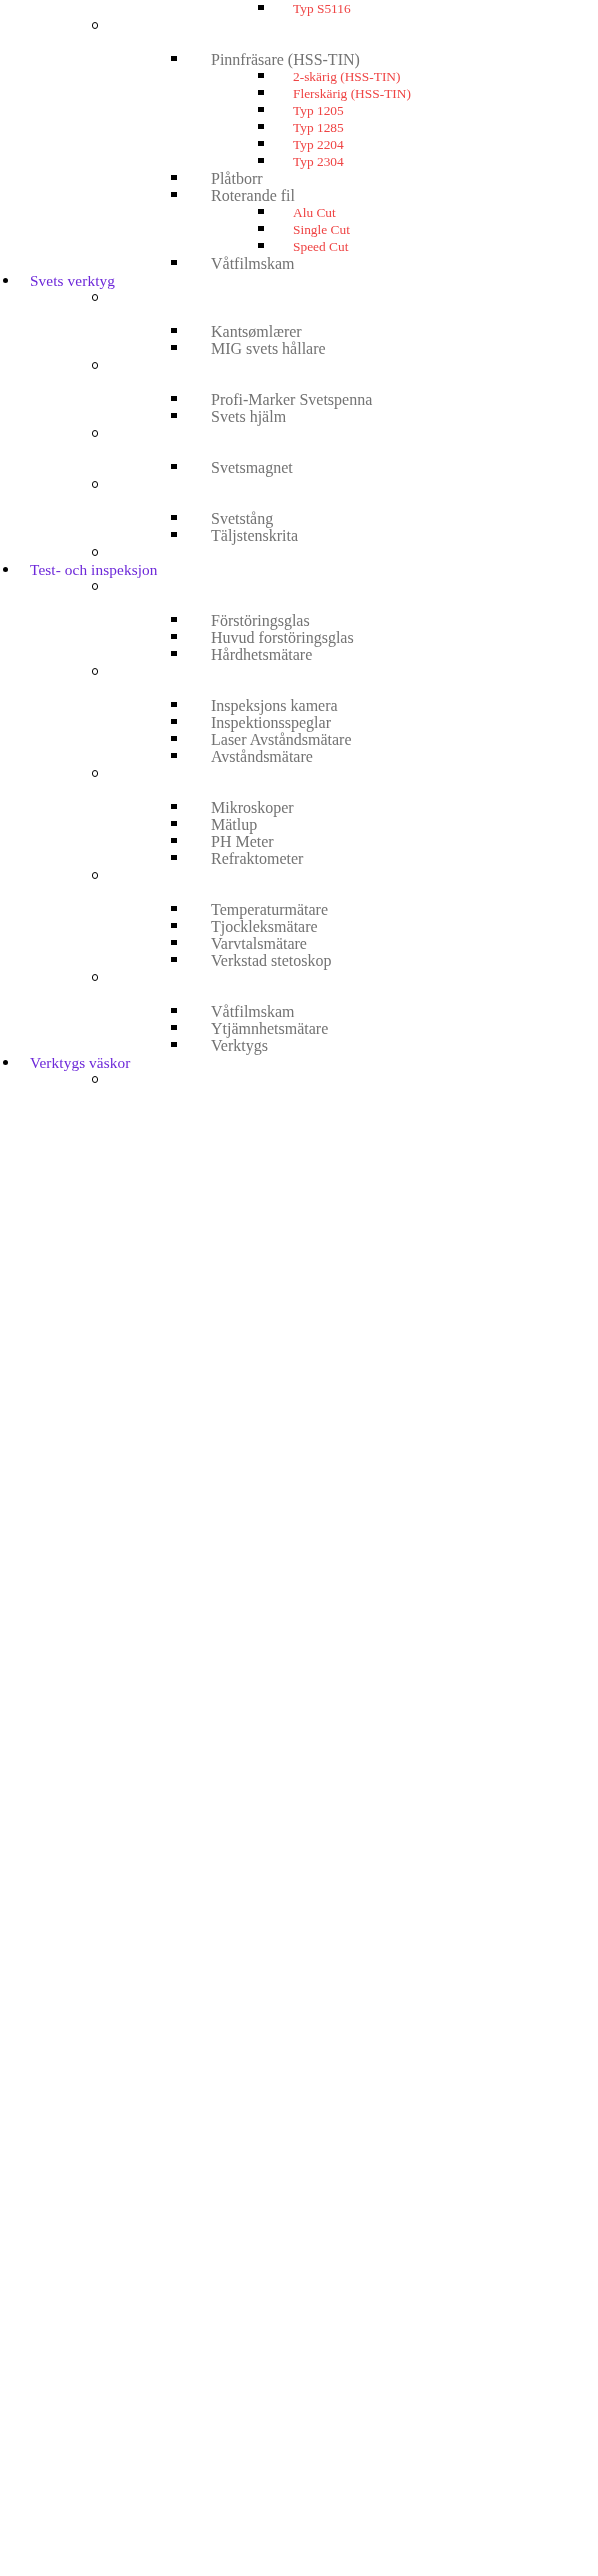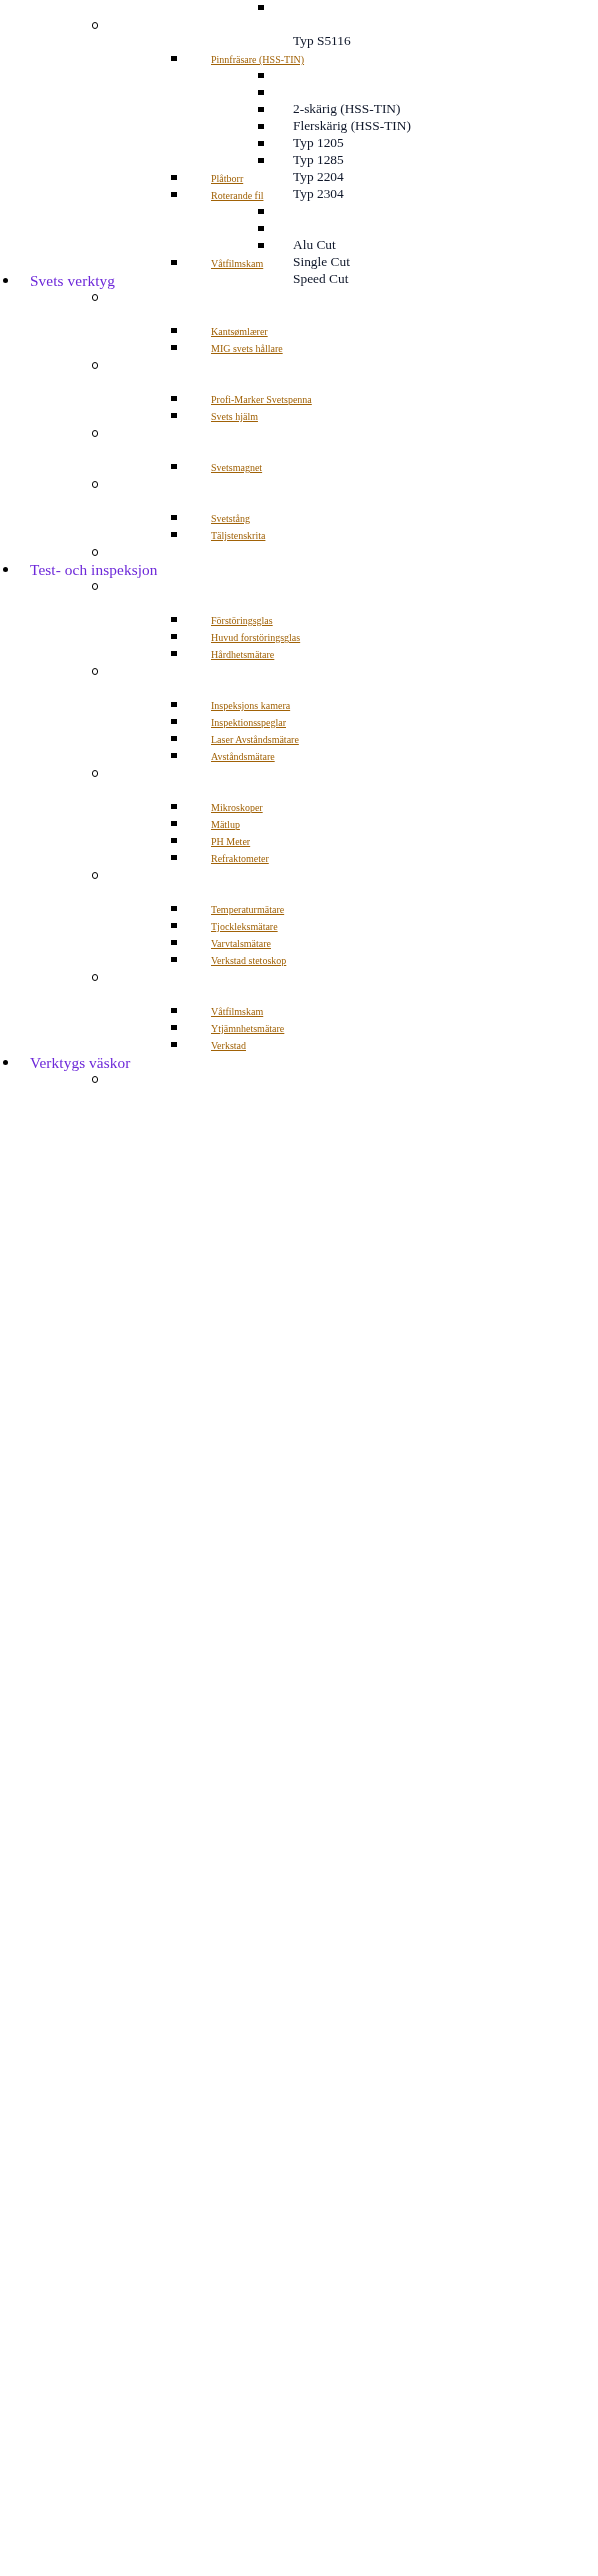--- a/index.html
+++ b/index.html
@@ -67,37 +67,35 @@
 
   
   .lvl3 .bullet {
     left: 171px;
     top: -0.6px;
     font-size: 9.4px;
   }
   .lvl3 .lbl {
     position: absolute;
     left: 211px;
-    font-size: 10px;
-    color: #a16207;
-    text-decoration: underline;
+    font-size: 16px;
+    color: #737373;
   }
 
   
   .lvl4 .bullet {
     left: 258px;
     top: -0.6px;
     font-size: 9.4px;
   }
   .lvl4 .lbl {
     position: absolute;
     left: 293px;
     font-size: 13.4px;
-    color: #0f172a;
-    margin-top: 32px;
+    color: #ef4444;
   }
 
   
   .spacer { height: 17px; }
 
   .sq {
     display: inline-block;
     width: 5.6px;
     height: 5.6px;
     background: #000000;
@@ -327,21 +325,21 @@
       <div class="row lvl3">
         <span class="bullet"><span class="sq"></span></span>
         <span class="lbl">Våtfilmskam</span>
       </div>
       <div class="row lvl3">
         <span class="bullet"><span class="sq"></span></span>
         <span class="lbl">Ytjämnhetsmätare</span>
       </div>
       <div class="row lvl3">
         <span class="bullet"><span class="sq"></span></span>
-        <span class="lbl">Verkstad</span>
+        <span class="lbl">Verktygs</span>
       </div>
       <div class="row lvl1">
         <span class="bullet"><span class="dot"></span></span>
         <span class="lbl">Verktygs väskor</span>
       </div>
       <div class="row lvl2">
         <span class="bullet"><span class="ci"></span></span>
       </div>
     </div>
 </div>

